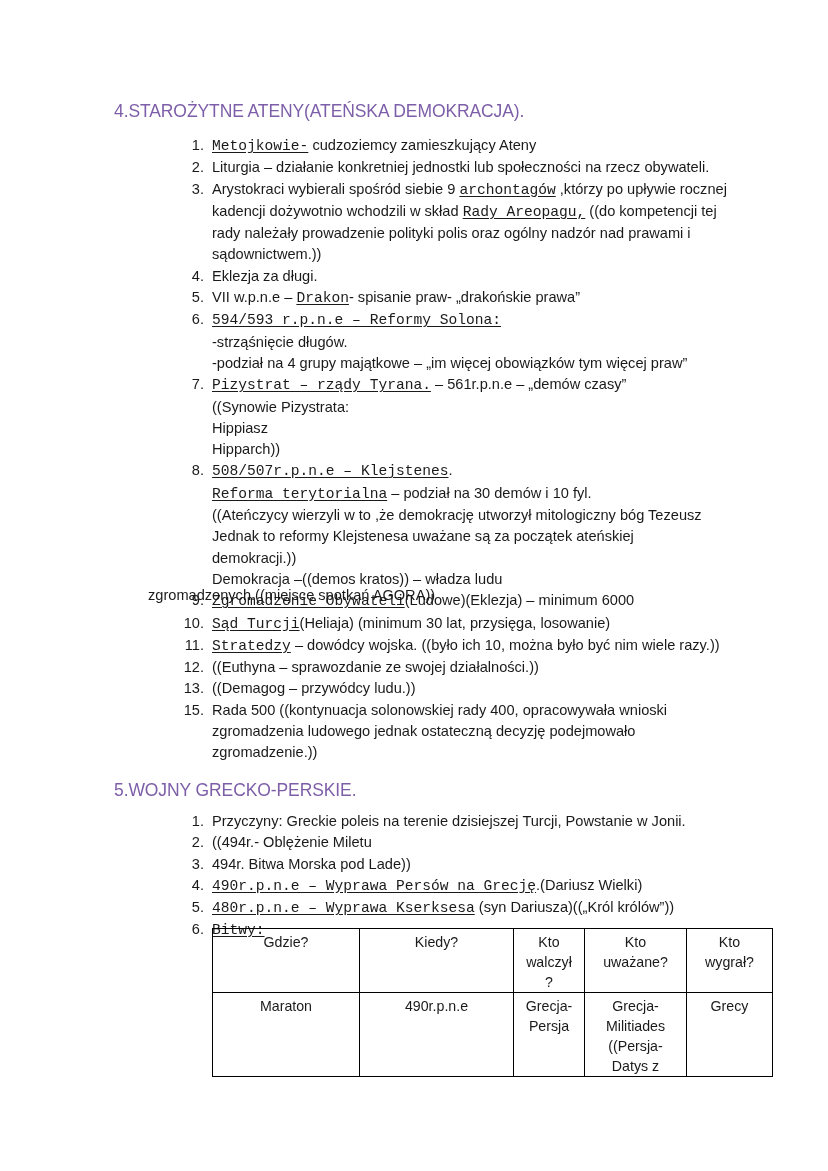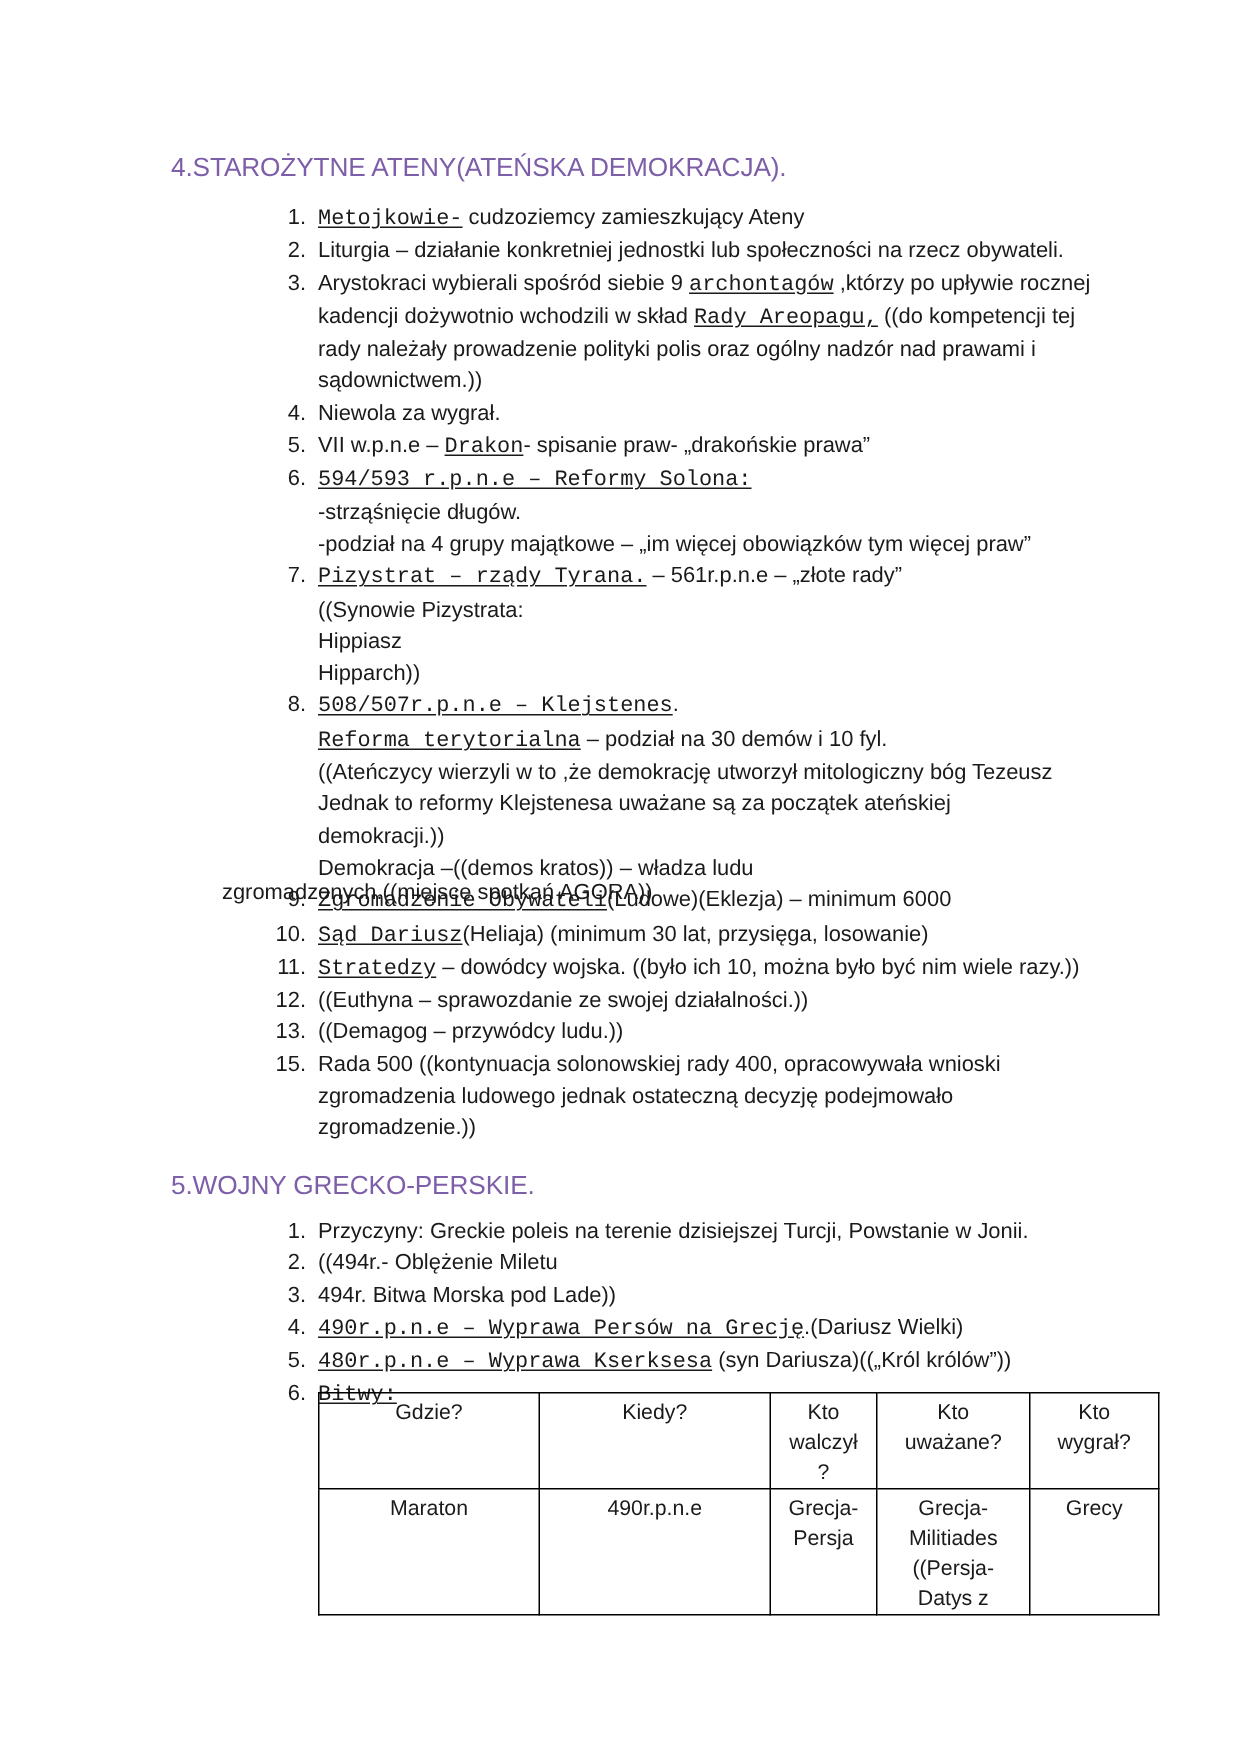--- a/index.html
+++ b/index.html
@@ -146,41 +146,41 @@
           <span class="li-body">
             <span class="ln"><span>Arystokraci wybierali spośród siebie 9 </span><span class="u">archontagów</span><span> ,którzy po upływie rocznej</span></span>
             <span class="ln"><span>kadencji dożywotnio wchodzili w skład </span><span class="u">Rady Areopagu,</span><span> ((do kompetencji tej</span></span>
             <span class="ln"><span>rady należały prowadzenie polityki polis oraz ogólny nadzór nad prawami i</span></span>
             <span class="ln"><span>sądownictwem.))</span></span>
           </span>
         </li>
         <li>
           <span class="marker">4.</span>
           <span class="li-body">
-            <span class="ln"><span>Niewola za wygrał.</span></span>
+            <span class="ln"><span>Eklezja za długi.</span></span>
           </span>
         </li>
         <li>
           <span class="marker">5.</span>
           <span class="li-body">
             <span class="ln"><span>VII w.p.n.e – </span><span class="u">Drakon</span><span>- spisanie praw- „drakońskie prawa”</span></span>
           </span>
         </li>
         <li>
           <span class="marker">6.</span>
           <span class="li-body">
             <span class="ln"><span class="u">594/593 r.p.n.e – Reformy Solona:</span></span>
             <span class="ln"><span>-strząśnięcie długów.</span></span>
             <span class="ln"><span>-podział na 4 grupy majątkowe – „im więcej obowiązków tym więcej praw”</span></span>
           </span>
         </li>
         <li>
           <span class="marker">7.</span>
           <span class="li-body">
-            <span class="ln"><span class="u">Pizystrat – rządy Tyrana.</span><span> – 561r.p.n.e – „złote rady”</span></span>
+            <span class="ln"><span class="u">Pizystrat – rządy Tyrana.</span><span> – 561r.p.n.e – „demów czasy”</span></span>
             <span class="ln"><span>((Synowie Pizystrata:</span></span>
             <span class="ln"><span>Hippiasz</span></span>
             <span class="ln"><span>Hipparch))</span></span>
           </span>
         </li>
         <li>
           <span class="marker">8.</span>
           <span class="li-body">
             <span class="ln"><span class="u">508/507r.p.n.e – Klejstenes</span><span>.</span></span>
             <span class="ln"><span class="u">Reforma terytorialna</span><span> – podział  na 30 demów i 10 fyl.</span></span>
@@ -192,21 +192,21 @@
         </li>
         <li class="gap-after">
           <span class="marker">9.</span>
           <span class="li-body">
             <span class="ln"><span class="u">Zgromadzenie Obywateli</span><span>(Ludowe)(Eklezja) – minimum 6000</span></span>
           </span>
         </li>
         <li>
           <span class="marker">10.</span>
           <span class="li-body">
-            <span class="ln"><span class="u">Sąd Dariusz</span><span>(Heliaja) (minimum 30 lat, przysięga, losowanie)</span></span>
+            <span class="ln"><span class="u">Sąd Turcji</span><span>(Heliaja) (minimum 30 lat, przysięga, losowanie)</span></span>
           </span>
         </li>
         <li>
           <span class="marker">11.</span>
           <span class="li-body">
             <span class="ln"><span class="u">Stratedzy</span><span> – dowódcy wojska. ((było ich 10, można było być nim wiele razy.))</span></span>
           </span>
         </li>
         <li>
           <span class="marker">12.</span>

